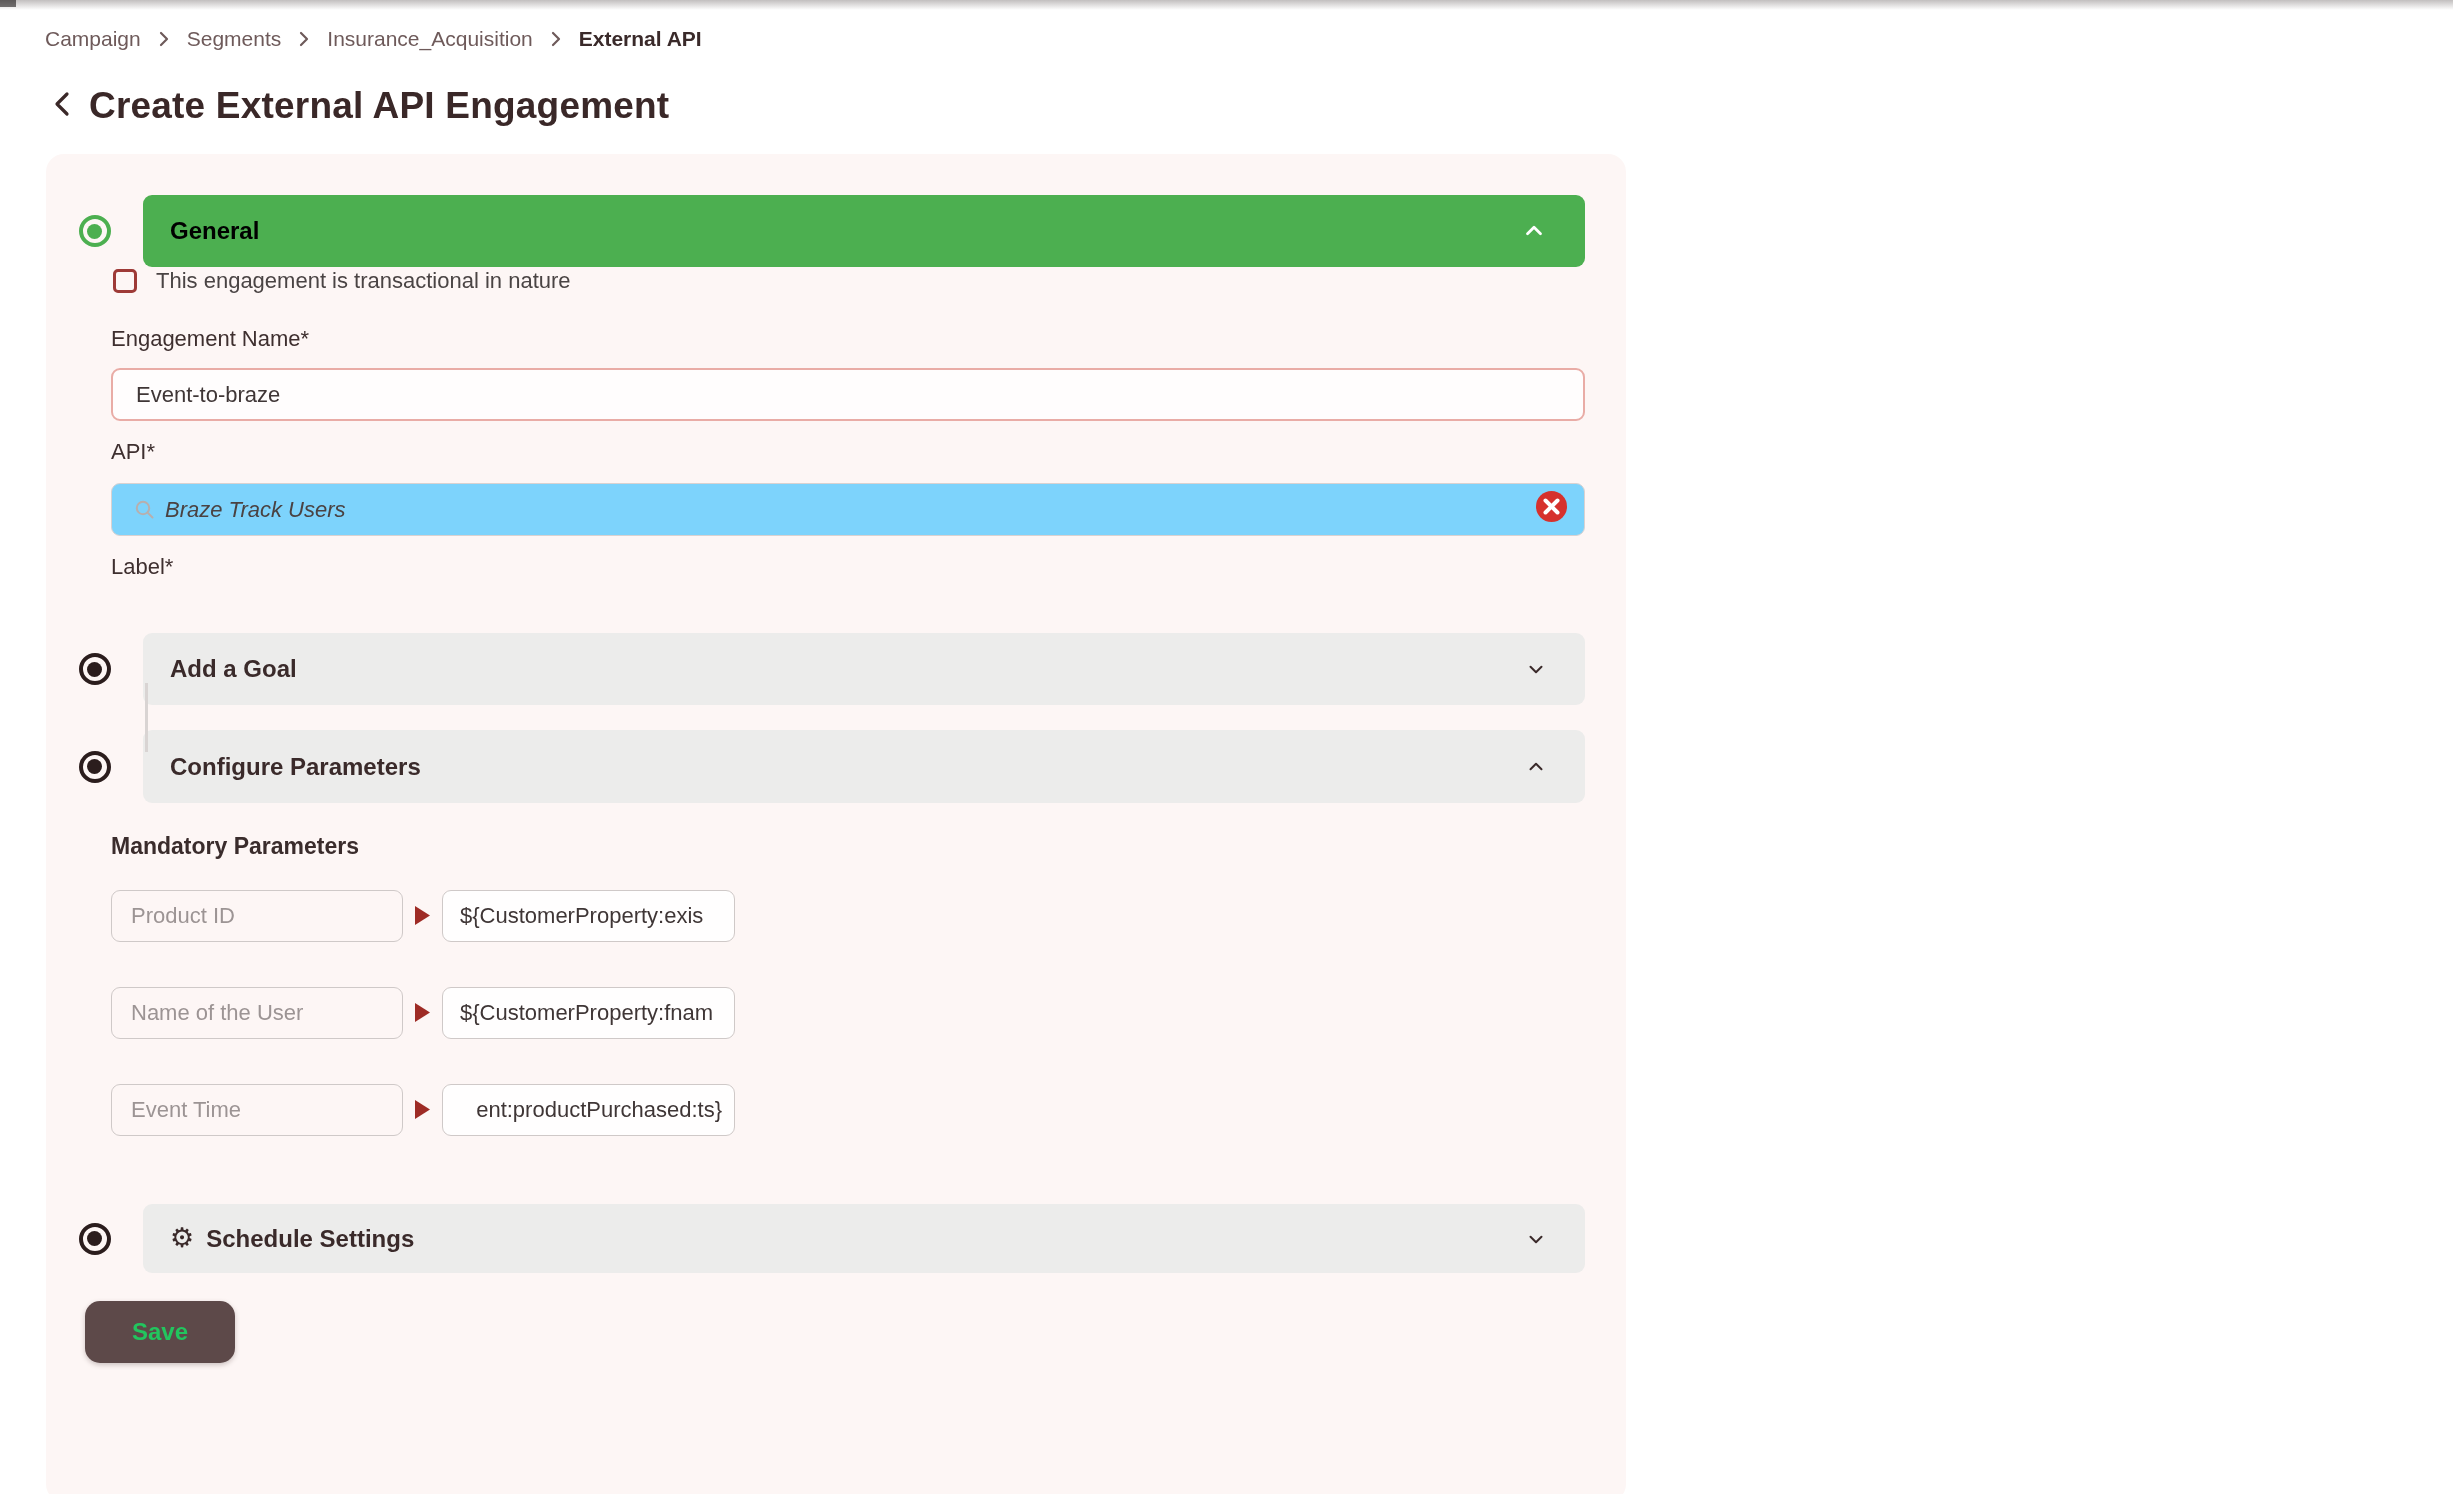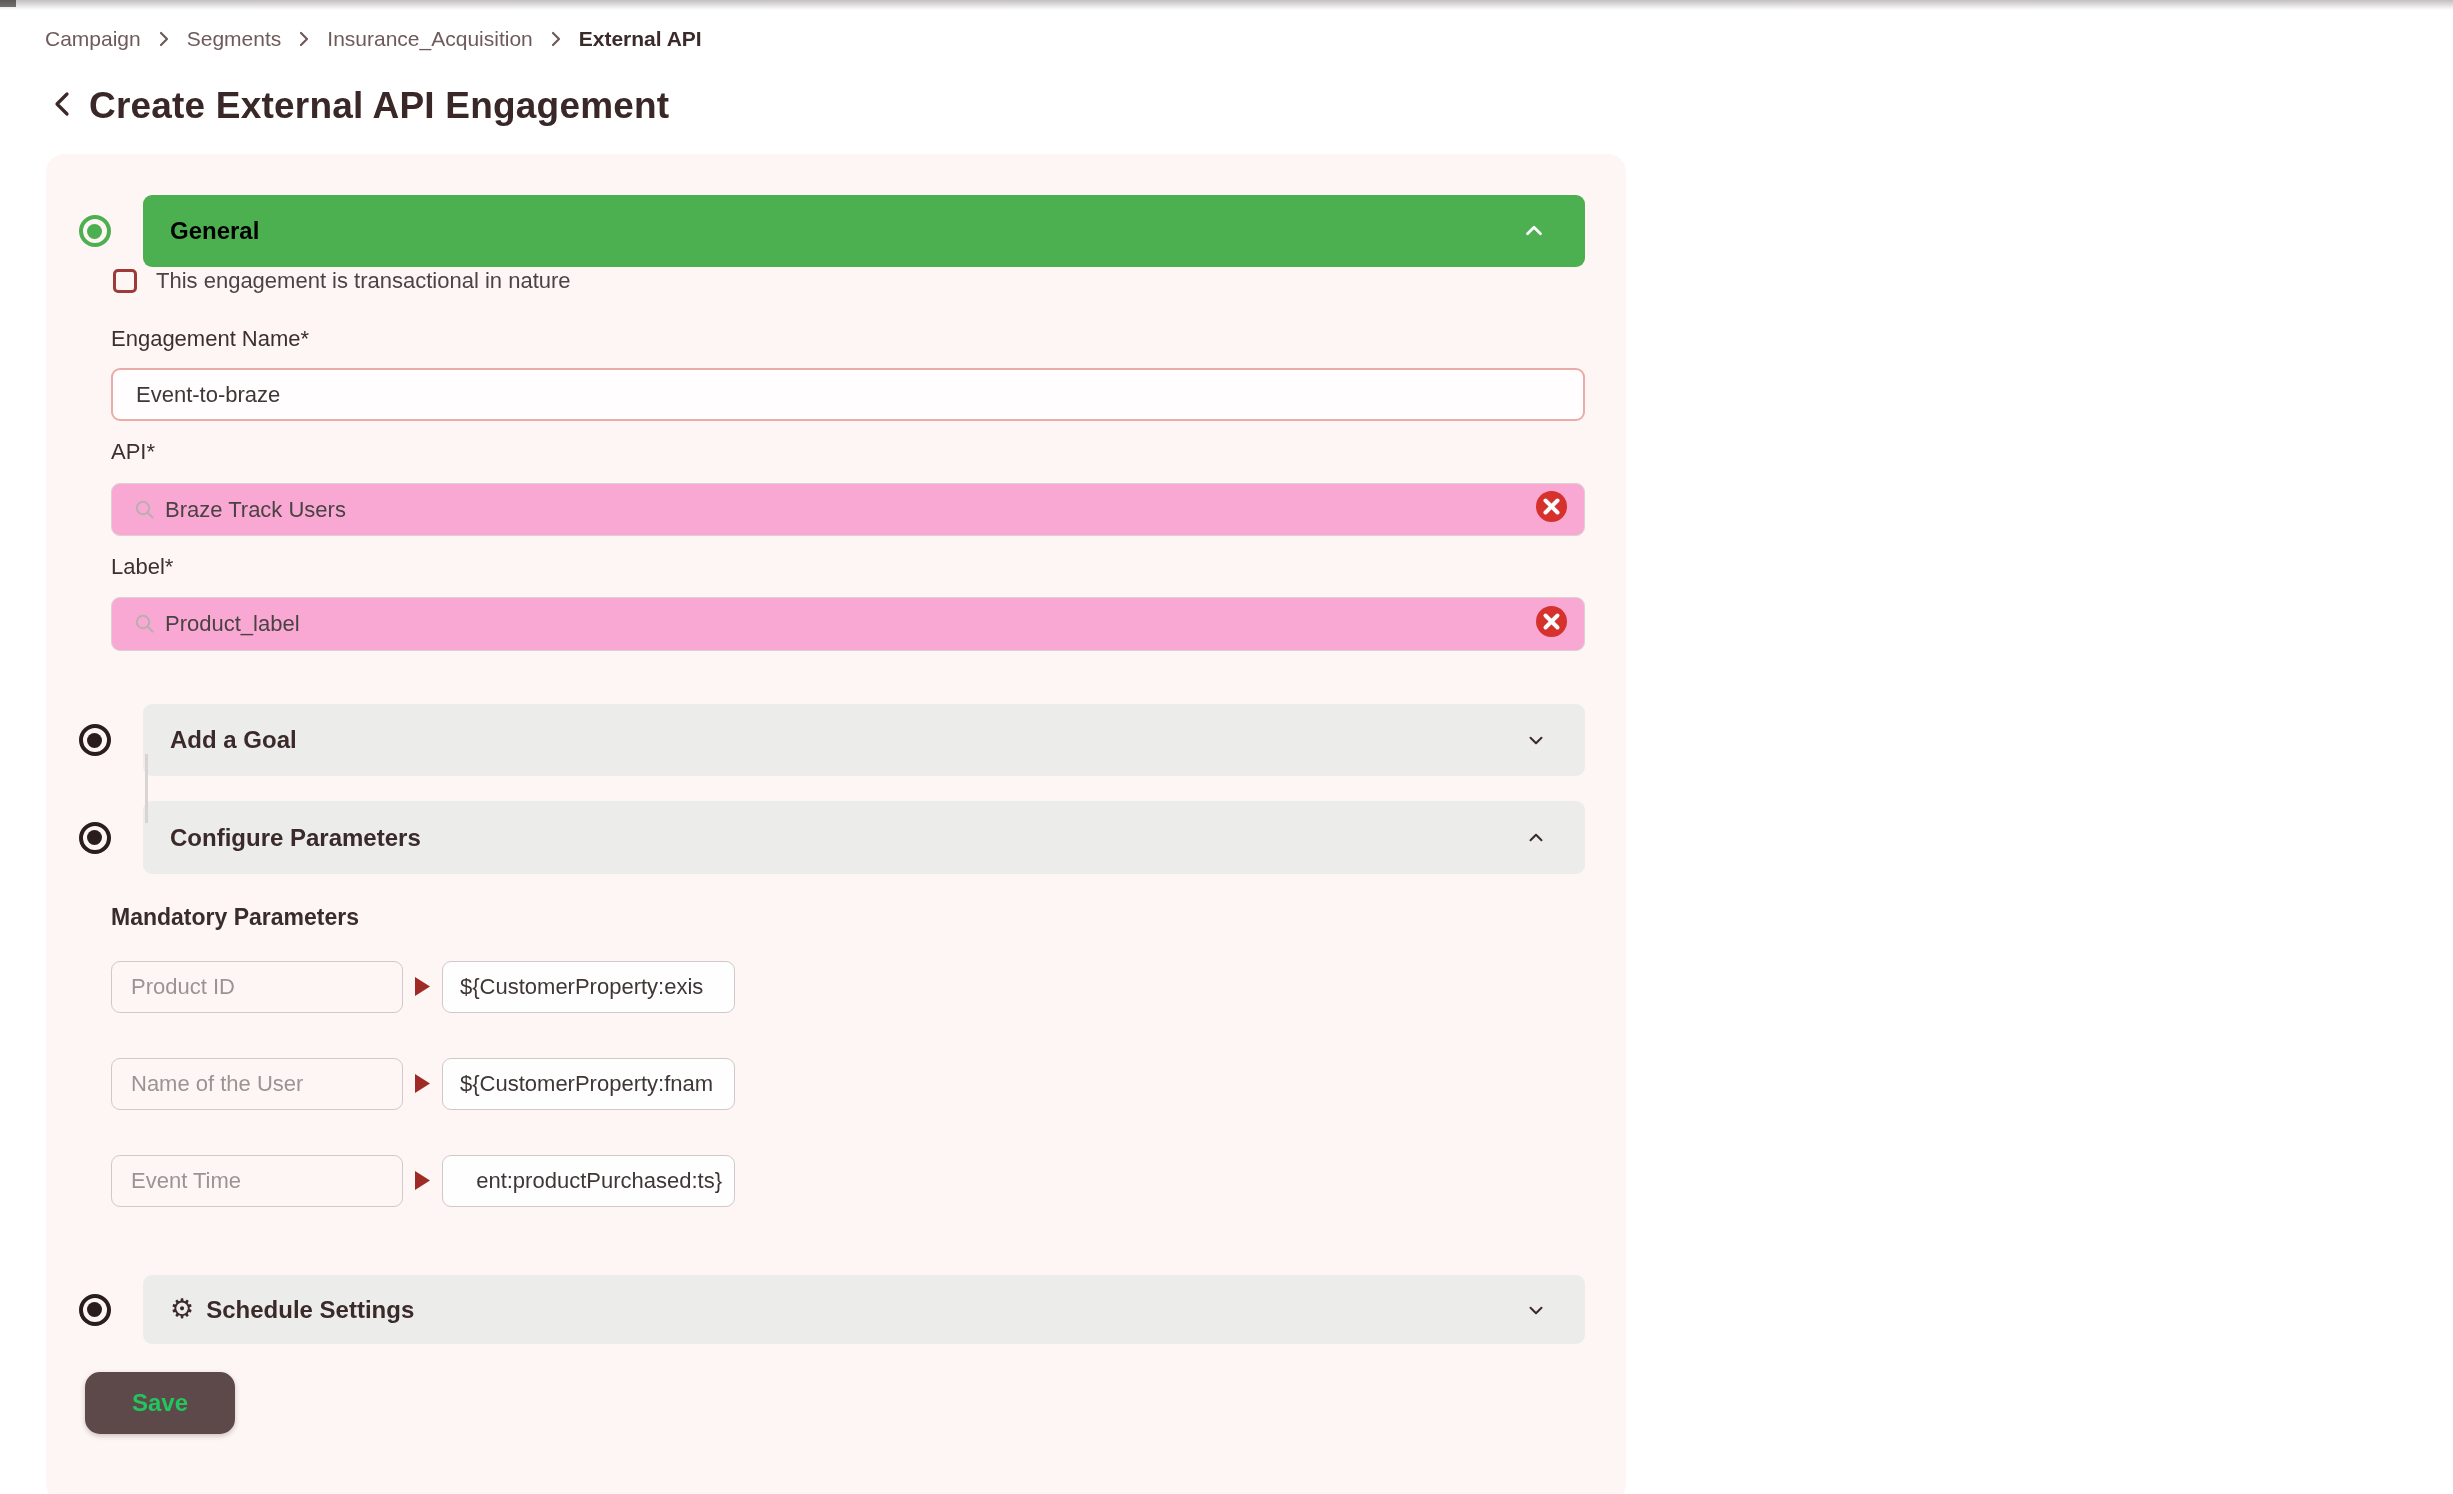--- a/index.html
+++ b/index.html
@@ -93,23 +93,23 @@
   .field-label.tight { margin-top: 18px; }
 
   .text-input {
     margin-top: 16px; height: 53px; width: 1474px;
     background: #fffdfd; border: 2px solid #e9aca6; border-radius: 9px;
     display: flex; align-items: center; padding: 0 20px 0 23px;
     font-size: 22px; color: #3f3636; cursor: text;
   }
   .search-input {
     margin-top: 18px; height: 53px; width: 1474px;
-    background: #f9a8d4; border: 1.5px solid #d9d2d1; border-radius: 9px;
+    background: #7dd3fc; border: 1.5px solid #d9d2d1; border-radius: 9px;
     display: flex; align-items: center; padding: 0 16px 0 21px;
-    font-size: 22px; color: #4a4242; cursor: text;
+    font-size: 22px; color: #4a4242; cursor: text; font-style: italic;
   }
   .search-input .magnifier { display: flex; align-items: center; margin-right: 8px; }
   .clear-btn { margin-left: auto; display: flex; align-items: center; cursor: pointer; }
 
   .section-gap-lg { height: 53px; }
 
   .sub-label { margin-top: 30px; font-size: 23px; font-weight: 600; color: #3a2c2c; height: 26px; }
 
   .param-row { display: flex; align-items: center; margin-top: 30px; height: 53px; }
   .param-row + .param-row { margin-top: 44px; }
@@ -224,38 +224,20 @@
           <svg width="33" height="33" viewBox="0 0 33 33">
               <circle cx="16.5" cy="16.5" r="15.5" fill="#d6312d"></circle>
               <line x1="10.5" y1="10.5" x2="22.5" y2="22.5" stroke="#ffffff" stroke-width="4" stroke-linecap="round"></line>
               <line x1="22.5" y1="10.5" x2="10.5" y2="22.5" stroke="#ffffff" stroke-width="4" stroke-linecap="round"></line>
             </svg>
         </span>
       </span>
     </div>
 
     <div class="field-label tight">Label*</div>
-    <div class="search-input" style="margin-top:17px;height:54px;">
-      <span class="magnifier">
-        <svg width="24" height="24" viewBox="0 0 24 24">
-            <circle cx="10" cy="10" r="6.2" fill="none" stroke="#b8afae" stroke-width="2"></circle>
-            <line x1="14.6" y1="14.6" x2="19.5" y2="19.5" stroke="#b8afae" stroke-width="2" stroke-linecap="round"></line>
-          </svg>
-      </span>
-      <span>Product_label</span>
-      <span class="clear-btn">
-        <span>
-          <svg width="33" height="33" viewBox="0 0 33 33">
-              <circle cx="16.5" cy="16.5" r="15.5" fill="#d6312d"></circle>
-              <line x1="10.5" y1="10.5" x2="22.5" y2="22.5" stroke="#ffffff" stroke-width="4" stroke-linecap="round"></line>
-              <line x1="22.5" y1="10.5" x2="10.5" y2="22.5" stroke="#ffffff" stroke-width="4" stroke-linecap="round"></line>
-            </svg>
-        </span>
-      </span>
-    </div>
   </div>
 
   <div class="section-gap-lg"></div>
 
   <div class="section-row">
     <div class="rail">
       <span class="radio">
           <span class="dot"></span>
         </span>
     </div>

